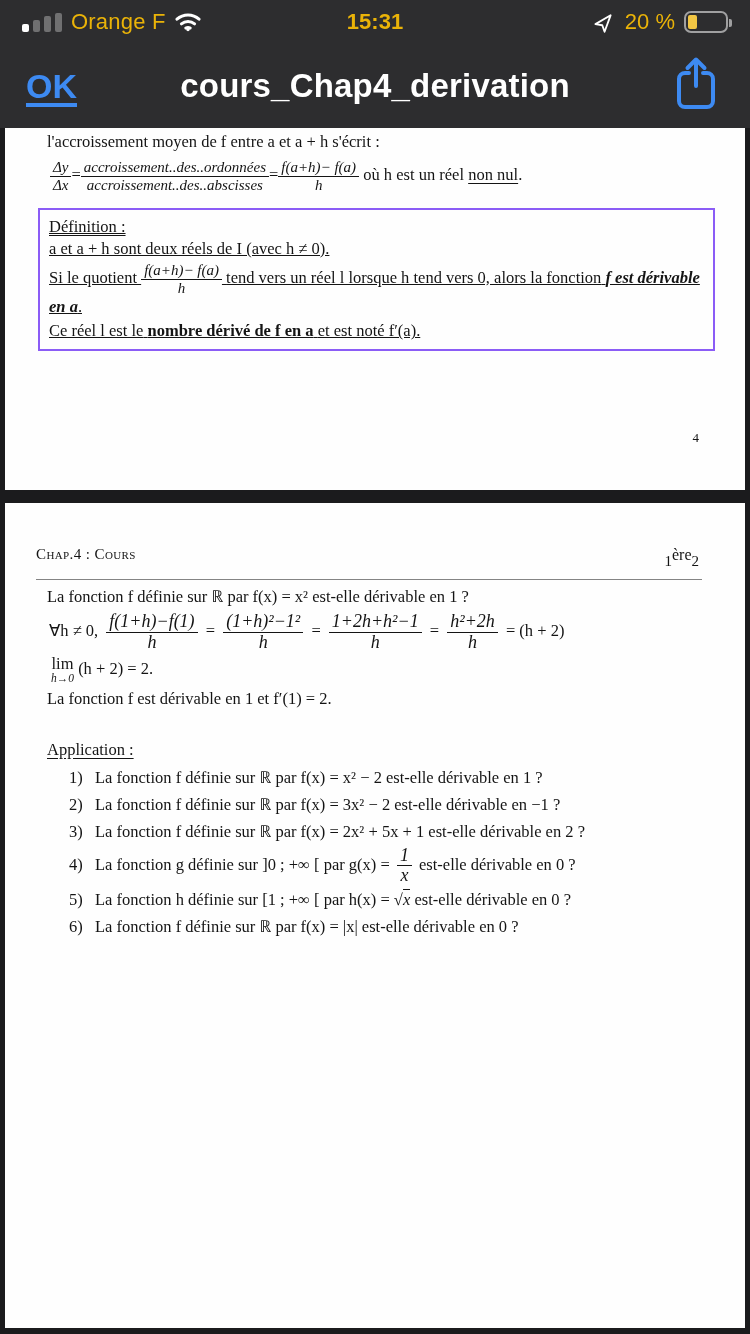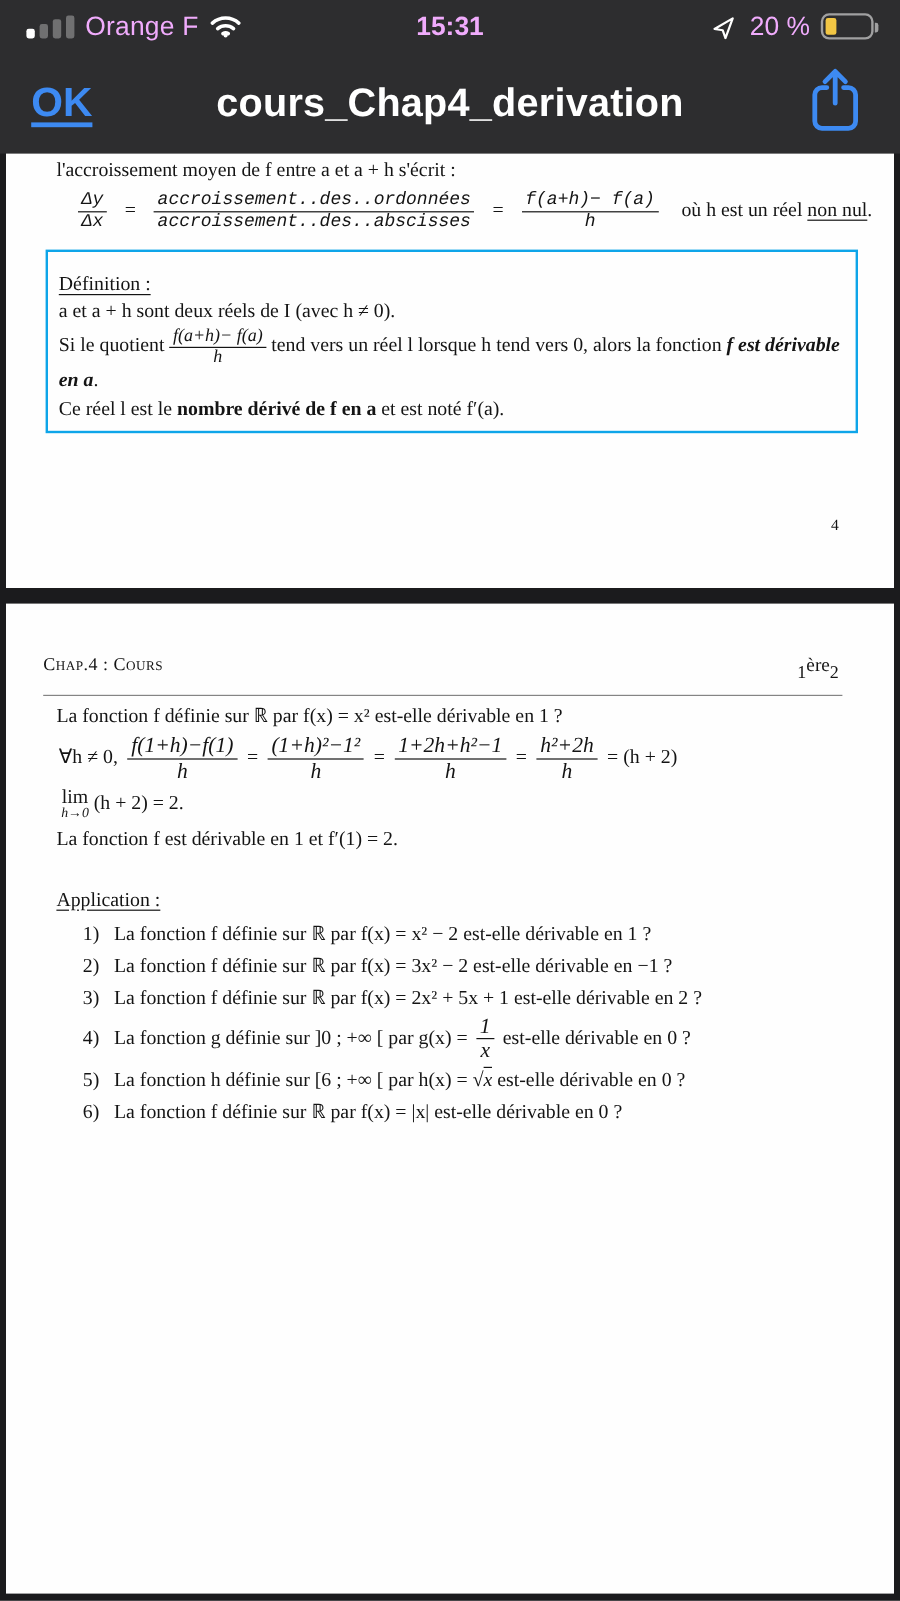--- a/index.html
+++ b/index.html
@@ -7,21 +7,21 @@
   body {
     position:relative; overflow:hidden;
     background:#1b1b1d;
     font-family:"Liberation Sans", sans-serif;
     -webkit-font-smoothing:antialiased;
   }
 
   
   .chrome { position:absolute; top:0; left:0; width:750px; height:128px; background:#2d2d2f; }
   .statusbar { position:absolute; top:0; left:0; width:750px; height:44px;
-    display:flex; align-items:center; justify-content:space-between; padding:0 22px; color:#f0abfc; }
+    display:flex; align-items:center; justify-content:space-between; padding:0 22px; color:#eab308; }
   .sb-left, .sb-right { display:flex; align-items:center; gap:9px; }
   .carrier { font-size:22px; font-weight:400; letter-spacing:.2px; }
   .sb-time { position:absolute; left:0; right:0; text-align:center; font-size:22px; font-weight:700; pointer-events:none; }
   .bars { display:flex; align-items:flex-end; gap:4px; height:20px; }
   .bars i { display:block; width:7px; border-radius:2px; background:rgba(255,255,255,.32); }
   .bars i.on { background:#fff; }
   .b1{height:8px} .b2{height:12px} .b3{height:16px} .b4{height:19px}
   .pct { font-size:22px; font-weight:400; }
   .battery { position:relative; width:44px; height:22px; border:2px solid rgba(255,255,255,.55);
     border-radius:7px; display:flex; align-items:center; padding:2px; }
@@ -53,24 +53,24 @@
   .frac .fden { display:block; }
   .f15 { font-size:15px; }
   .f13 { font-size:18px; }
 
   .lim { display:inline-block; text-align:center; vertical-align:middle; line-height:1; }
   .lim .lw { display:block; font-size:16.5px; }
   .lim .ls { display:block; font-size:11.5px; margin-top:1px; }
 
   .p1-intro { padding:4px 0 0 42px; font-size:16.5px; }
   .p1-formula { margin:7px 0 0 45px; font-size:16.5px; }
-  .p1-formula .frac { margin:0 15px;font-family:Liberation Mono, monospace; }
-
-  .defbox { margin:15px 30px 0 33px; border:2px solid #0ea5e9; padding:16px 9px 7px 9px;
-    font-size:16.5px; line-height:22px; }
+  .p1-formula .frac { margin:0 0; }
+
+  .defbox { margin:15px 30px 0 33px; border:2px solid #8b5cf6; padding:6px 9px 7px 9px;
+    font-size:16.5px; line-height:22px;text-decoration:underline; }
   .defbox .qline { margin:2px 0; }
   .p1-pagenum { position:absolute; top:302px; right:46px; font-size:13px; }
 
   .p2-header { margin:43px 46px 0 31px; display:flex; justify-content:space-between;
     align-items:flex-start; font-size:15px; }
   .smallcaps { font-variant:small-caps; letter-spacing:.4px; }
   .p2-rule { margin:9px 43px 0 31px; border-top:1.2px solid #848484; height:0; }
 
   .sec-heading { margin:0 0 0 42px; font-size:16.5px; }
   .body-line { margin:4px 0 0 42px; font-size:16.5px; }
@@ -204,18 +204,18 @@
   <ol class="app-list">
     <li><span class="inum">1)</span><span>La fonction f définie sur ℝ par f(x) =  x² − 2 est-elle dérivable en 1 ?</span></li>
     <li><span class="inum">2)</span><span>La fonction f définie sur ℝ par f(x) =  3x² − 2 est-elle dérivable en −1 ?</span></li>
     <li><span class="inum">3)</span><span>La fonction f définie sur ℝ par f(x) =  2x² + 5x + 1 est-elle dérivable en 2 ?</span></li>
     <li>
       <span class="inum">4)</span><span>La fonction g définie sur ]0 ; +∞ [ par g(x) =</span>
       <span class="frac f13 it"><span class="fnum">1</span><span class="fden">x</span></span>
       <span>est-elle dérivable en 0 ?</span>
     </li>
     <li>
-      <span class="inum">5)</span><span>La fonction h définie sur [6 ; +∞ [ par h(x) = √</span><span class="sqrt-arg it">x</span>
+      <span class="inum">5)</span><span>La fonction h définie sur [1 ; +∞ [ par h(x) = √</span><span class="sqrt-arg it">x</span>
       <span>est-elle dérivable en 0 ?</span>
     </li>
     <li><span class="inum">6)</span><span>La fonction f définie sur ℝ par f(x) =  |x| est-elle dérivable en 0 ?</span></li>
   </ol>
 </div>
 
 </body></html>

